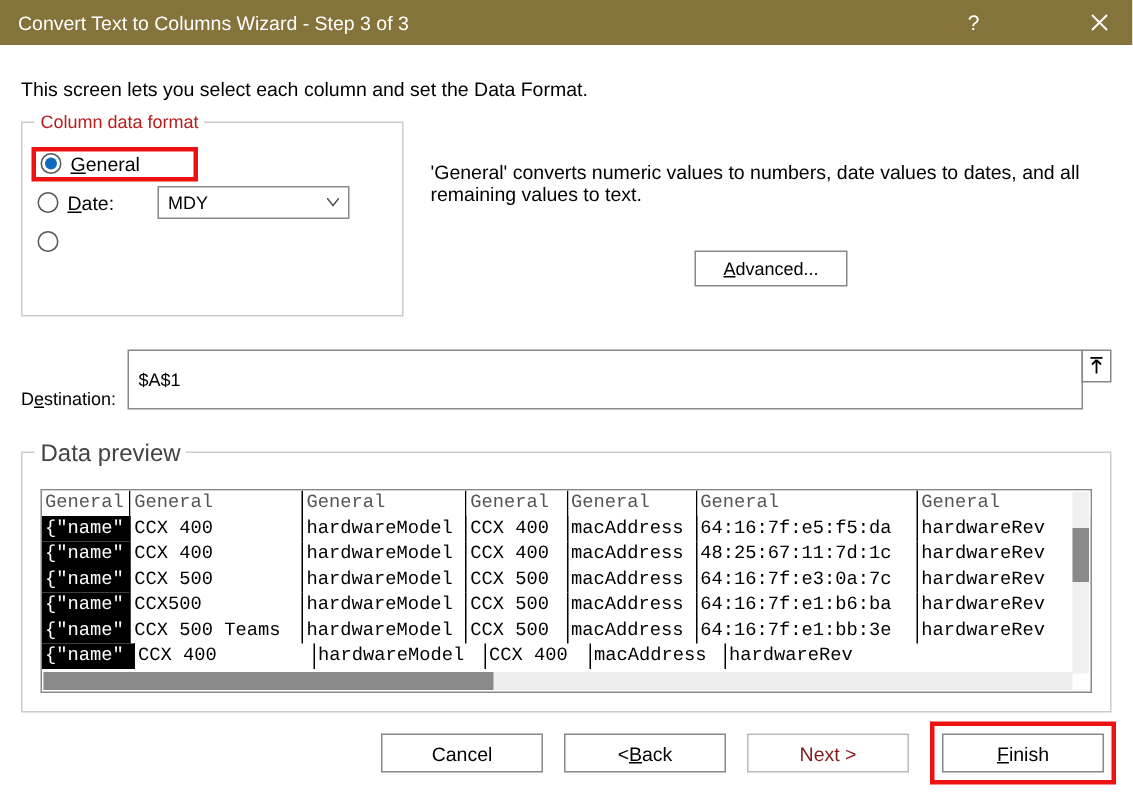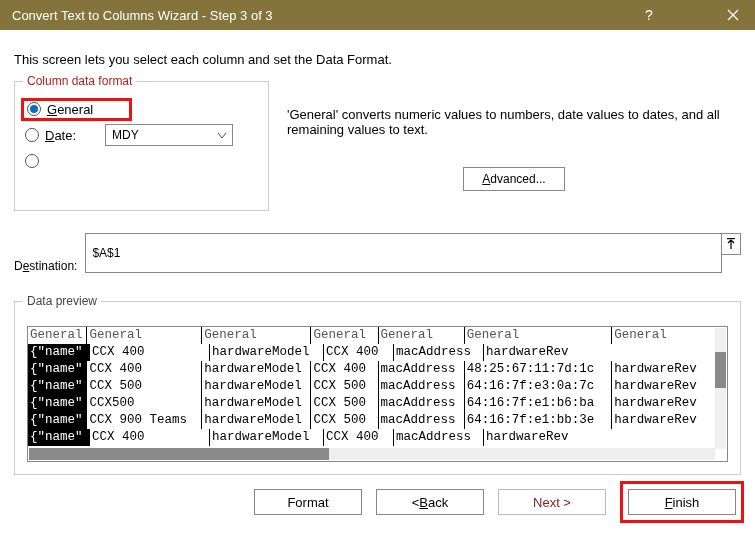--- a/index.html
+++ b/index.html
@@ -154,21 +154,21 @@
     border: 1px solid #ccc;
     margin-top: 28px;
     height: 174px;
   }
   .preview-legend {
     position: absolute;
     top: -8px;
     left: 8px;
     background: #fff;
     padding: 0 4px;
-    font-size: 12px;
+    font-size: 16px;
     color: #444;
   }
   .preview-inner {
     position: absolute;
     inset: 24px 12px 12px 12px;
     border: 1px solid #888;
     overflow: hidden;
     background: #fff;
   }
   .grid {
@@ -327,20 +327,21 @@
             <div class="cell c4">General</div>
             <div class="cell c5">General</div>
             <div class="cell c6">General</div>
           </div>
           <div class="grow">
             <div class="cell c0 sel">{"name"</div>
             <div class="cell c1">CCX 400</div>
             <div class="cell c2">hardwareModel</div>
             <div class="cell c3">CCX 400</div>
             <div class="cell c4">macAddress</div>
+            <div class="cell c5">64:16:7f:e5:f5:da</div>
             <div class="cell c6">hardwareRev</div>
           </div>
           <div class="grow">
             <div class="cell c0 sel">{"name"</div>
             <div class="cell c1">CCX 400</div>
             <div class="cell c2">hardwareModel</div>
             <div class="cell c3">CCX 400</div>
             <div class="cell c4">macAddress</div>
             <div class="cell c5">48:25:67:11:7d:1c</div>
             <div class="cell c6">hardwareRev</div>
@@ -358,21 +359,21 @@
             <div class="cell c0 sel">{"name"</div>
             <div class="cell c1">CCX500</div>
             <div class="cell c2">hardwareModel</div>
             <div class="cell c3">CCX 500</div>
             <div class="cell c4">macAddress</div>
             <div class="cell c5">64:16:7f:e1:b6:ba</div>
             <div class="cell c6">hardwareRev</div>
           </div>
           <div class="grow">
             <div class="cell c0 sel">{"name"</div>
-            <div class="cell c1">CCX 900  Teams</div>
+            <div class="cell c1">CCX 500  Teams</div>
             <div class="cell c2">hardwareModel</div>
             <div class="cell c3">CCX 500</div>
             <div class="cell c4">macAddress</div>
             <div class="cell c5">64:16:7f:e1:bb:3e</div>
             <div class="cell c6">hardwareRev</div>
           </div>
           <div class="grow">
             <div class="cell c0 sel">{"name"</div>
             <div class="cell c1">CCX 400</div>
             <div class="cell c2">hardwareModel</div>
@@ -384,20 +385,20 @@
       <div class="hscroll">
           <div class="hthumb"></div>
         </div>
       <div class="vscroll">
           <div class="vthumb"></div>
         </div>
     </div>
   </div>
 
   <div class="buttons">
-    <div class="btn">Format</div>
+    <div class="btn">Cancel</div>
     <div class="btn">&lt; <span class="ul">B</span>ack</div>
     <div class="btn disabled">Next &gt;</div>
     <div class="finish-wrap">
       <div class="btn"><span class="ul">F</span>inish</div>
     </div>
   </div>
 </div>
 
 </body></html>

